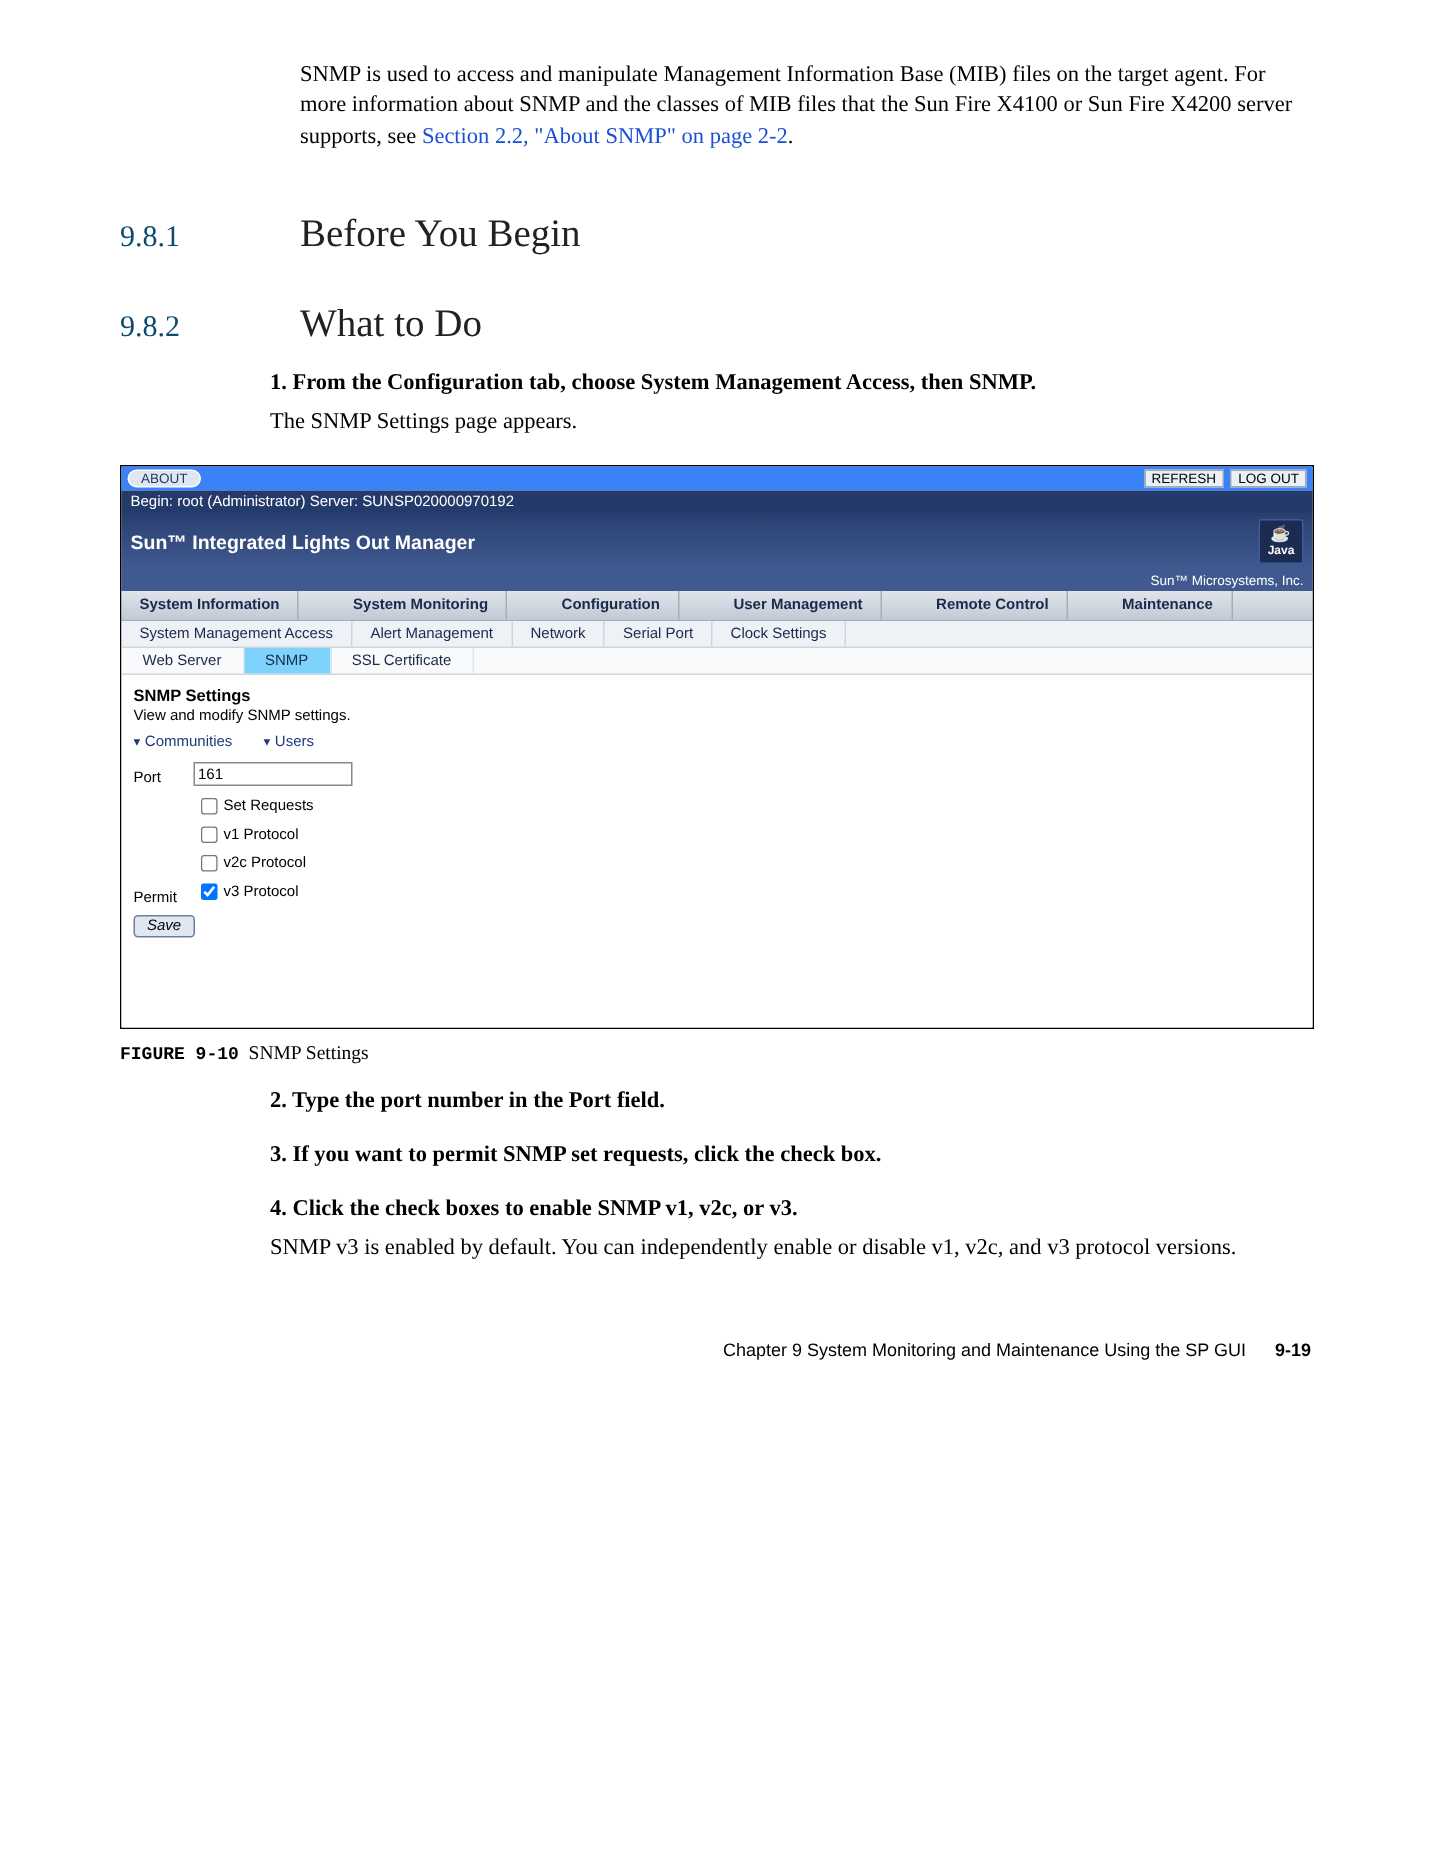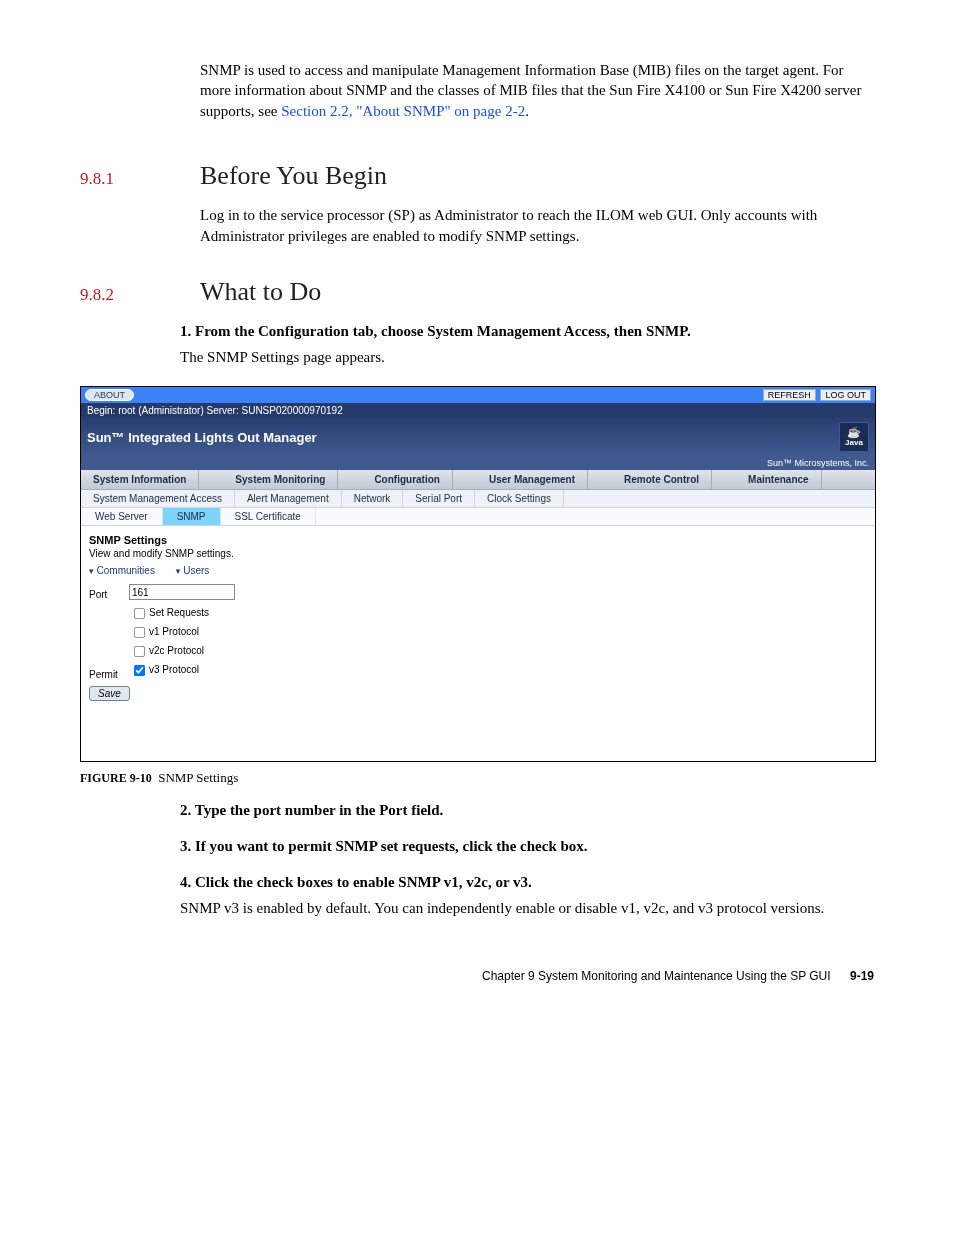--- a/index.html
+++ b/index.html
@@ -4,42 +4,42 @@
 <style>
   body {
     margin: 0;
     padding: 0;
     background: #fff;
     font-family: "Palatino Linotype", Palatino, "Book Antiqua", Georgia, serif;
     color: #000;
     width: 954px;
   }
   .page {
-    padding: 60px 80px 60px 80px;
+    padding: 40px 80px 60px 80px;
     box-sizing: border-box;
     width: 954px;
   }
   .intro-para {
     margin-left: 120px;
     margin-bottom: 40px;
     font-size: 15px;
     line-height: 1.35;
   }
   .intro-para a { color: #1a4fd6; text-decoration: none; }
   .sec-row {
     display: flex;
     align-items: baseline;
     margin-top: 30px;
     margin-bottom: 14px;
   }
   .sec-num {
     width: 120px;
-    font-size: 17px;
+    font-size: 20px;
     font-weight: normal;
-    color: #b91c1c;
+    color: #0c4a6e;
   }
   .sec-title {
     font-size: 26px;
     font-weight: normal;
     color: #222;
   }
   .sec-body {
     margin-left: 120px;
     font-size: 15px;
     line-height: 1.4;
@@ -51,21 +51,21 @@
   }
   .steps .step {
     margin-top: 14px;
   }
   .steps .step .bold { font-weight: bold; }
   .steps .sub { margin-top: 4px; }
   .fig-caption {
     margin-top: 8px;
     font-size: 13px;
   }
-  .fig-caption b { font-variant: small-caps; font-size: 12px; font-family: Liberation Serif, serif; }
+  .fig-caption b { font-variant: small-caps; font-size: 12px; font-family: Liberation Mono, monospace; }
   .footer {
     margin-top: 50px;
     text-align: right;
     font-size: 12px;
     font-family: Arial, sans-serif;
   }
   .footer .pg { font-weight: bold; margin-left: 16px; }
 
   
   .shot {
@@ -218,21 +218,20 @@
 
   <div class="intro-para">
     <span>SNMP is used to access and manipulate Management Information Base (MIB) files on the target agent. For more information about SNMP and the classes of MIB files that the Sun Fire X4100 or Sun Fire X4200 server supports, see </span>
     <a href="#">Section 2.2, "About SNMP" on page 2-2</a><span>.</span>
   </div>
 
   <div class="sec-row">
     <div class="sec-num">9.8.1</div>
     <div class="sec-title">Before You Begin</div>
   </div>
-  <div class="sec-body">Log in to the service processor (SP) as Administrator to reach the ILOM web GUI. Only accounts with Administrator privileges are enabled to modify SNMP settings.</div>
 
   <div class="sec-row">
     <div class="sec-num">9.8.2</div>
     <div class="sec-title">What to Do</div>
   </div>
 
   <div class="steps">
     <div class="step">
       <span class="bold"><span>1.</span> <span>From the Configuration tab, choose System Management Access, then SNMP.</span></span>
       <div class="sub">The SNMP Settings page appears.</div>

